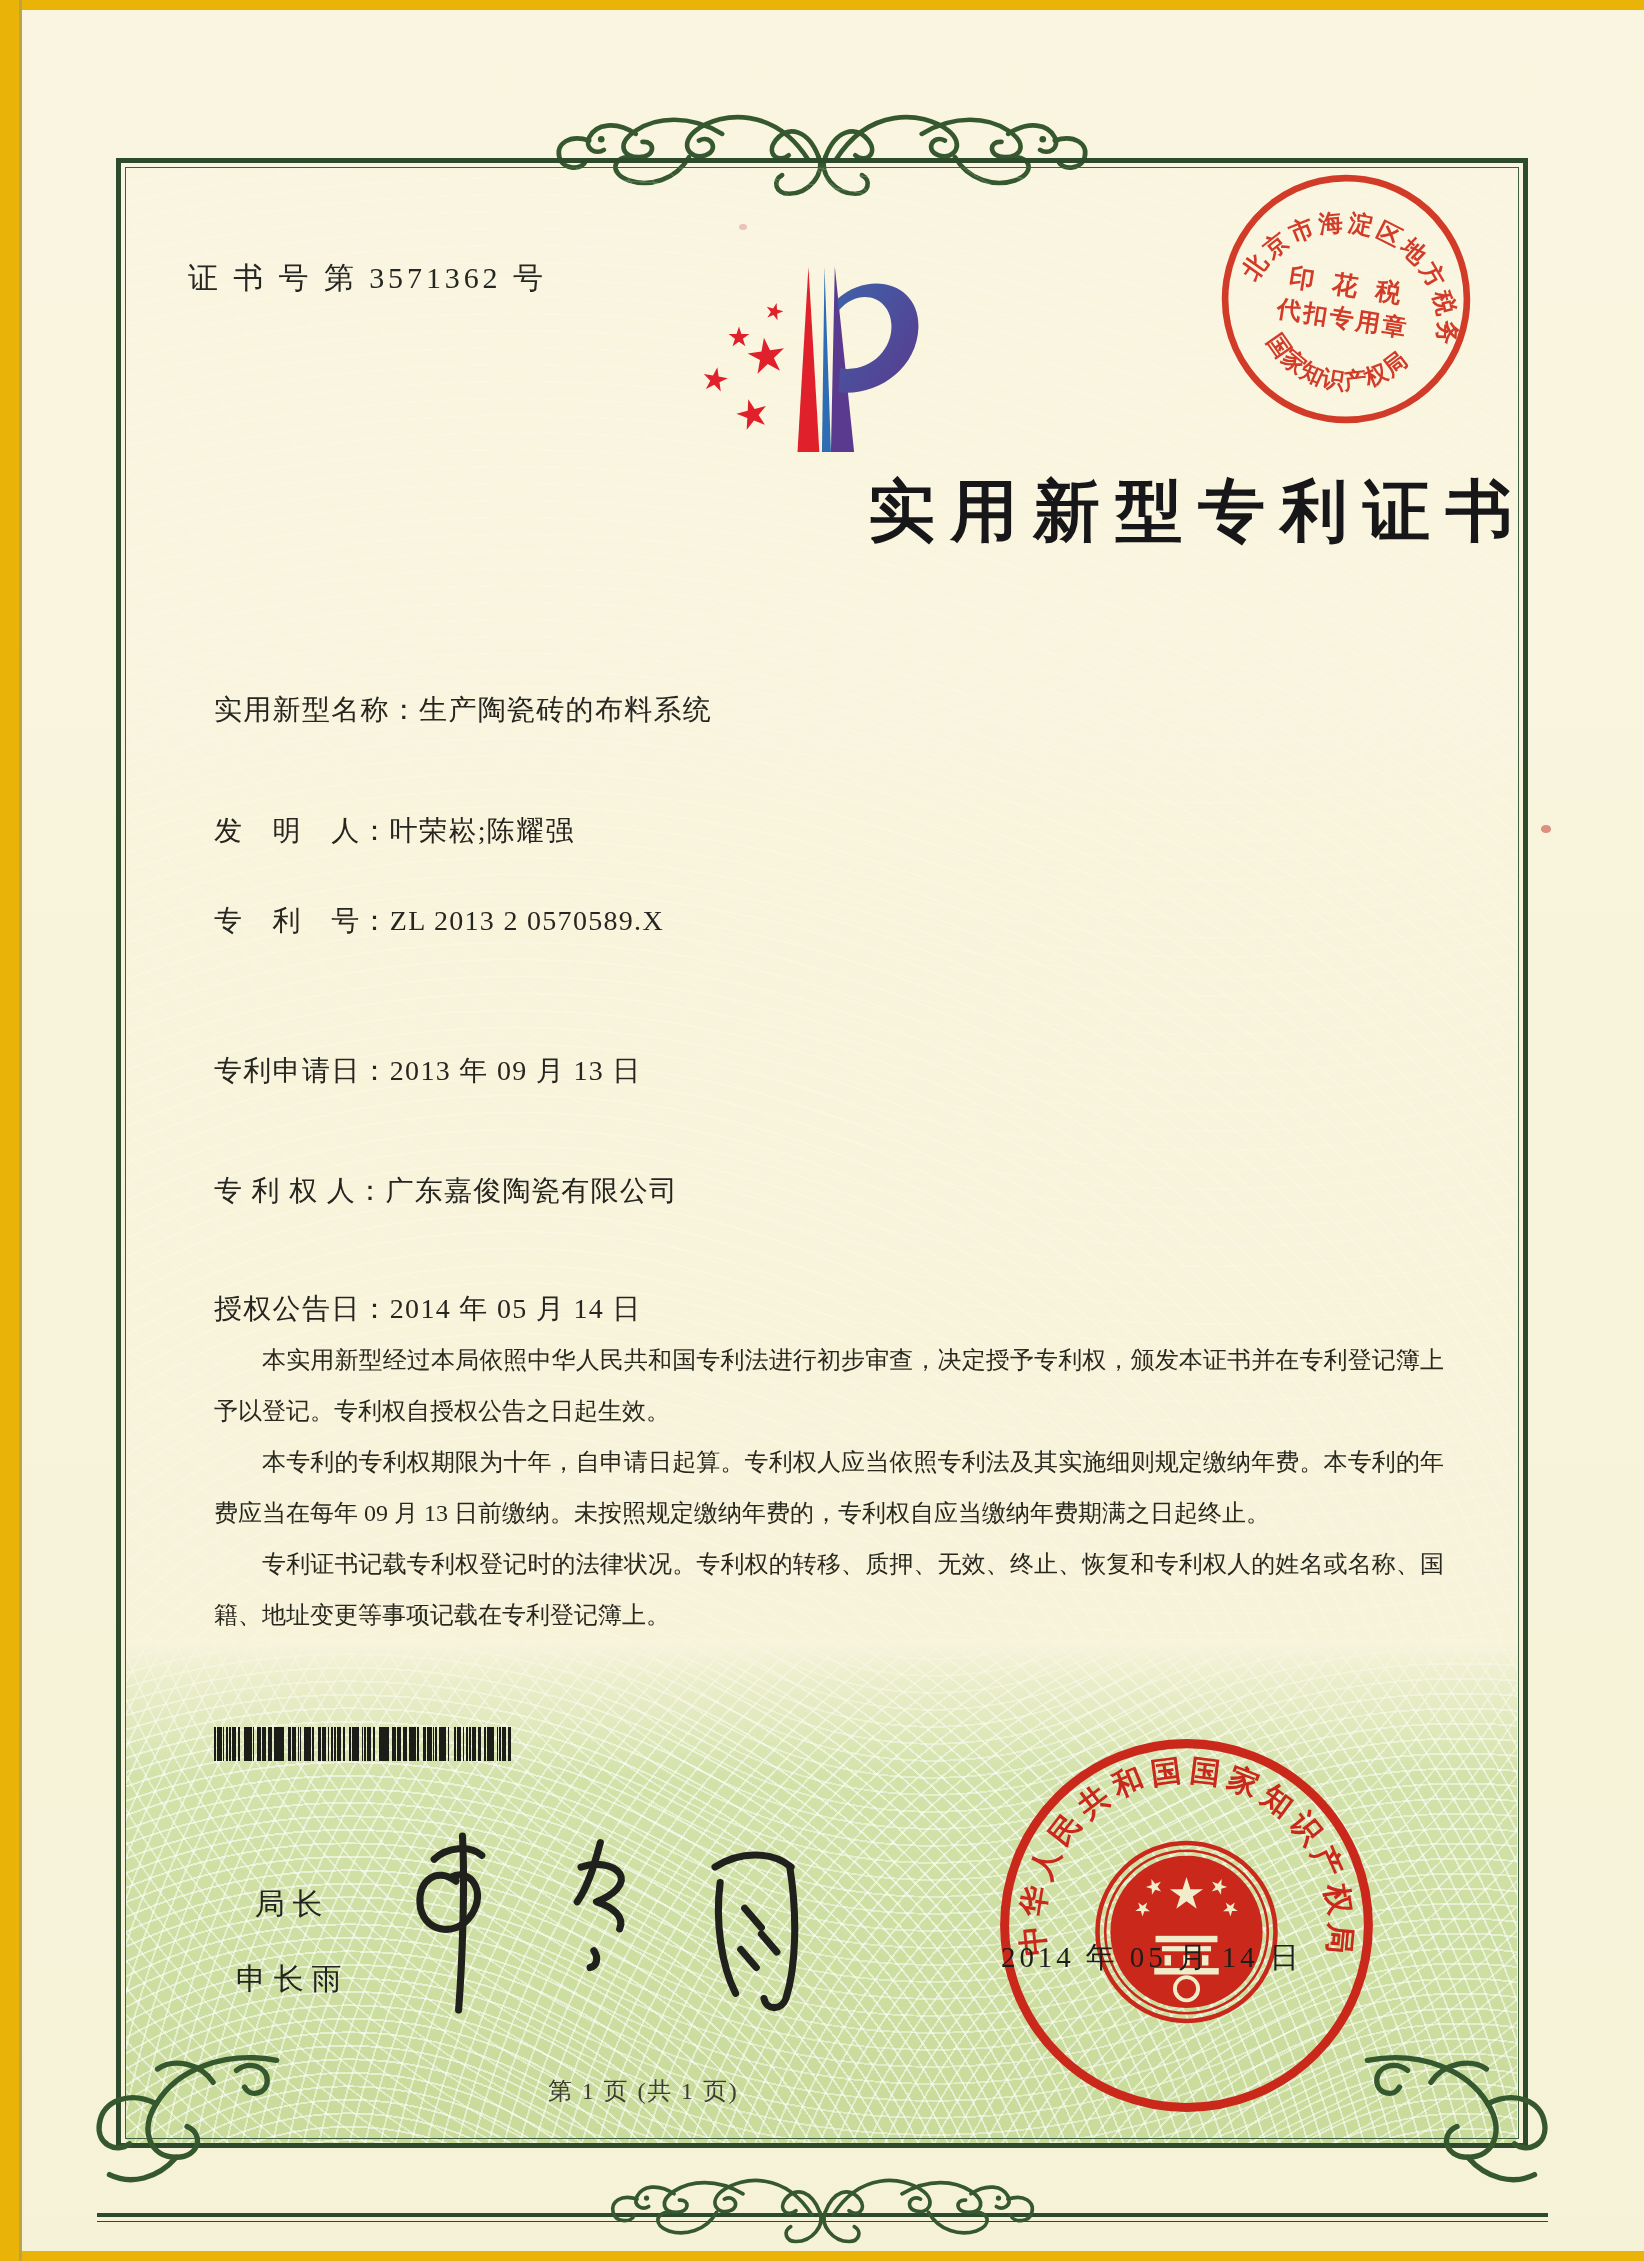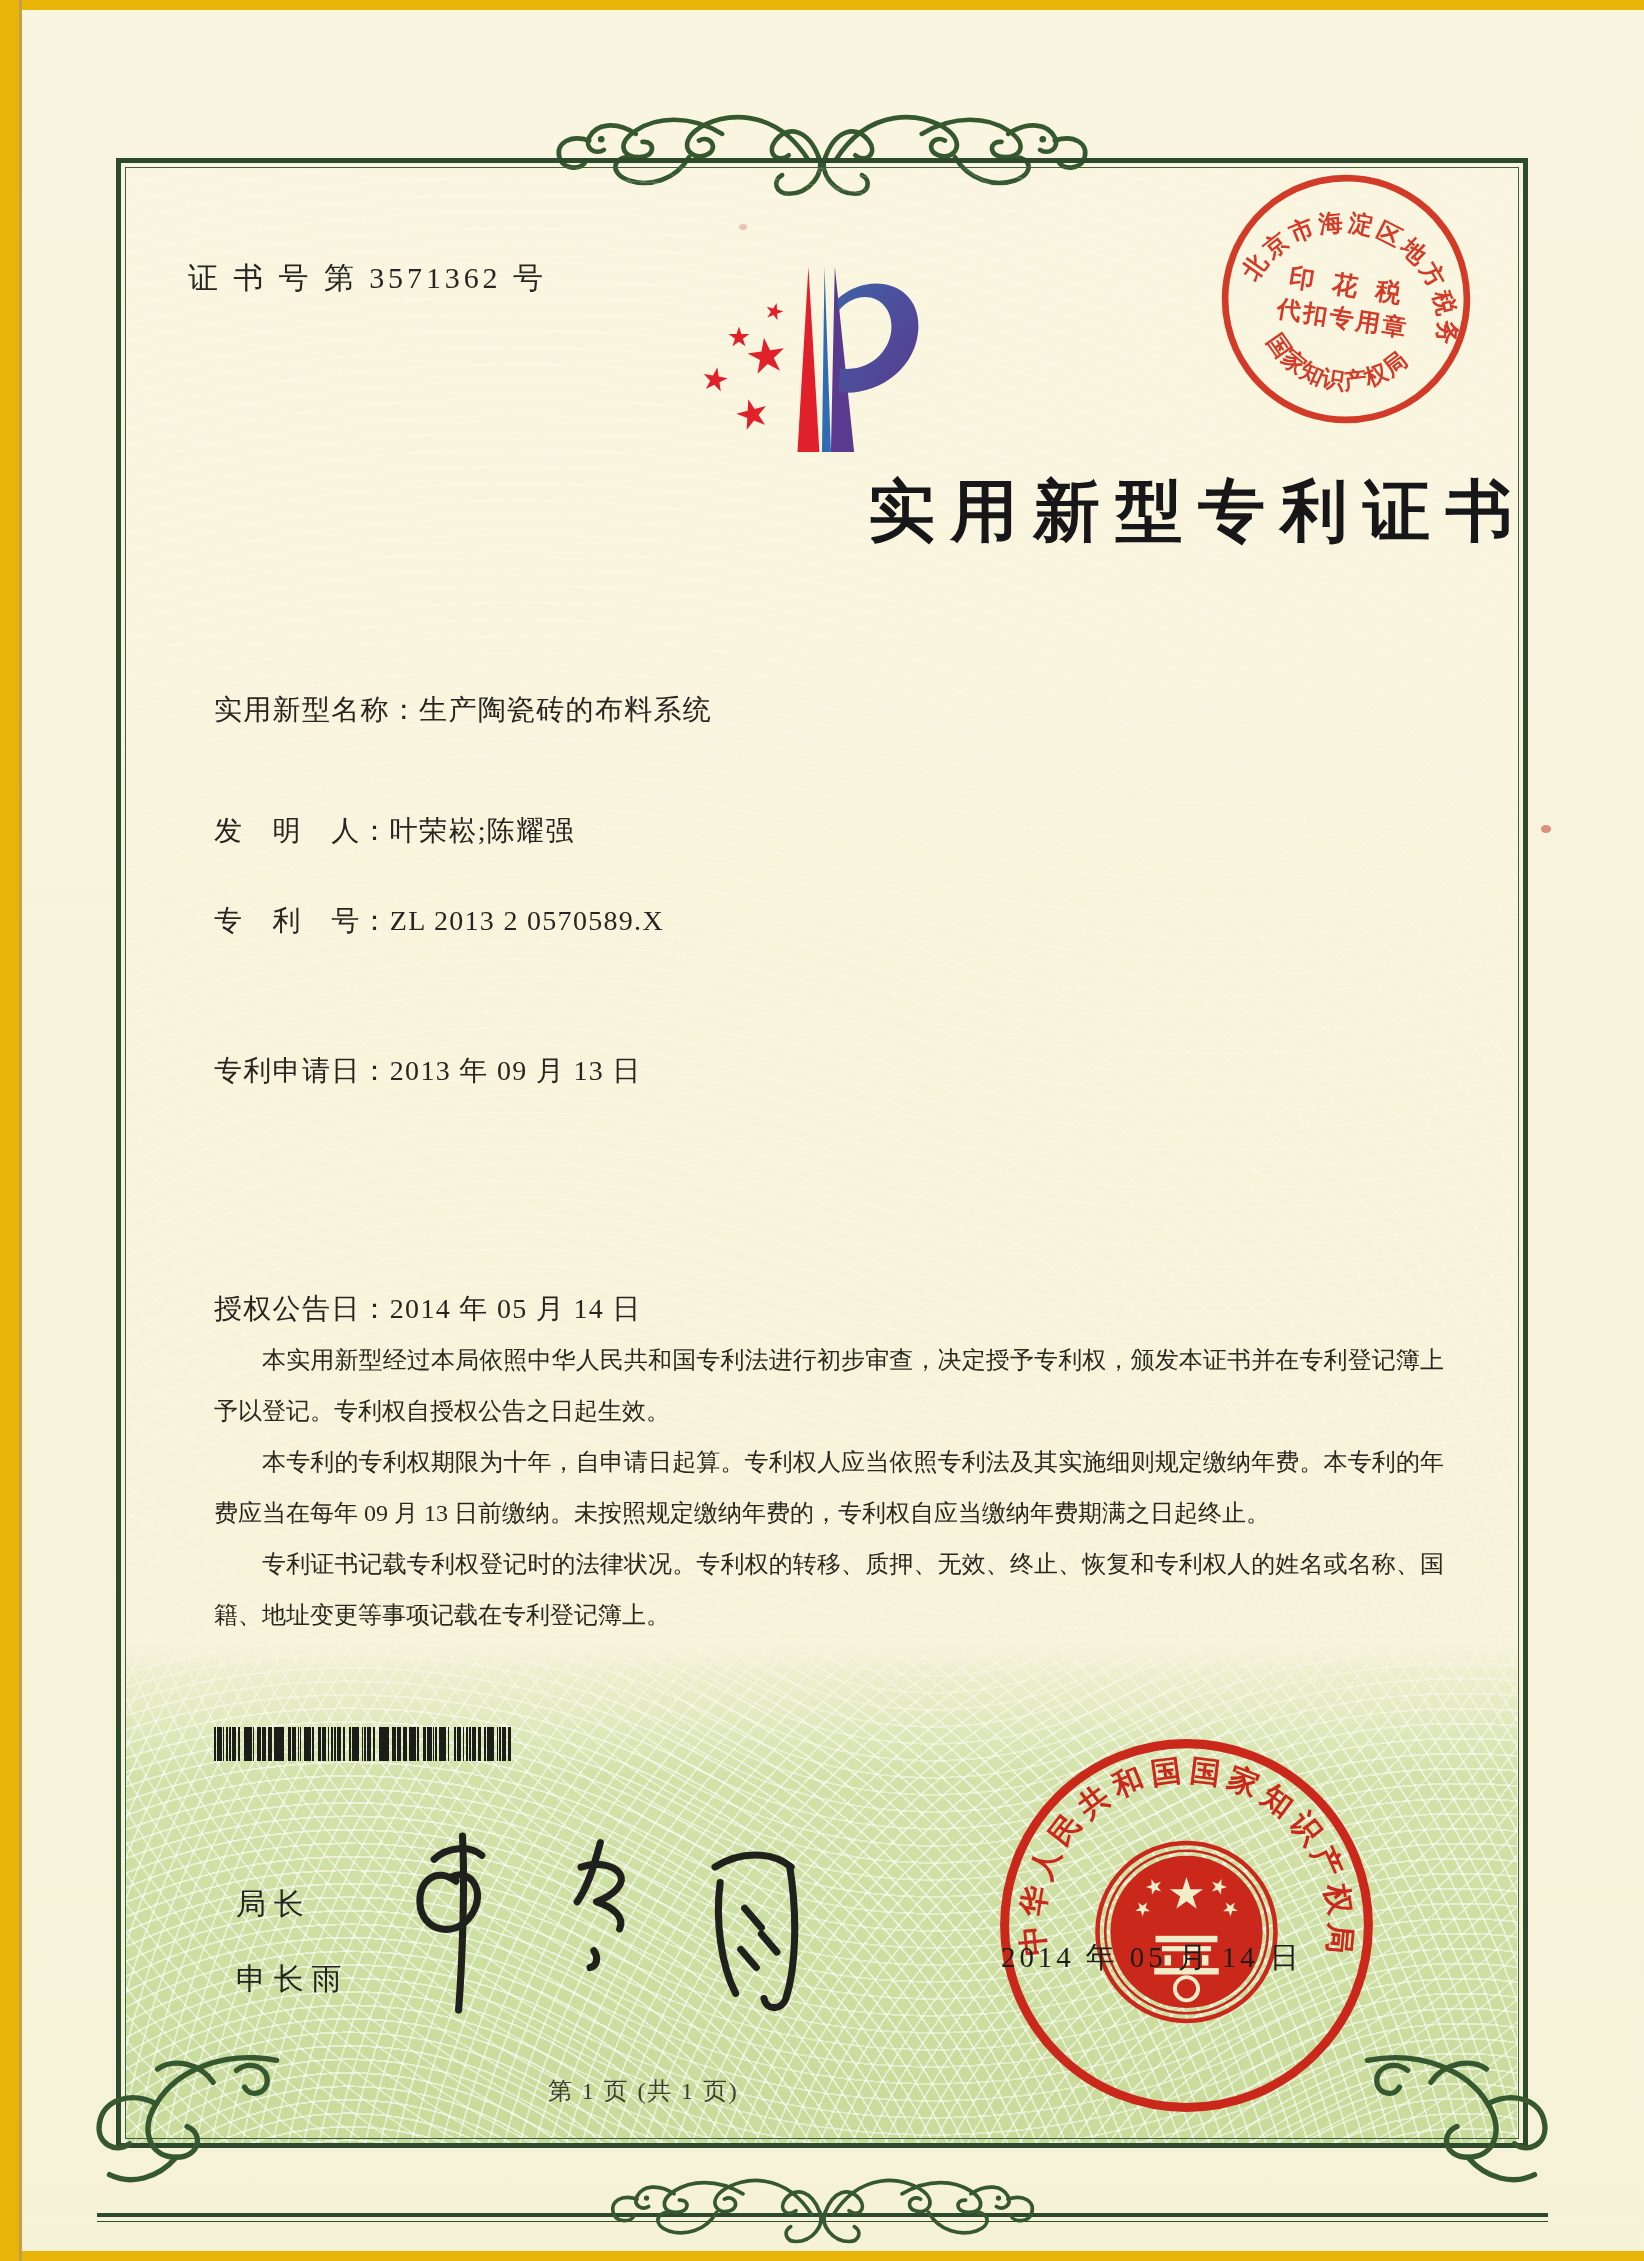--- a/index.html
+++ b/index.html
@@ -35,21 +35,21 @@
   .field{position:absolute;left:214px;width:1257px;font-size:28px;color:#262520;letter-spacing:1.3px;white-space:nowrap;}
   .f0{top:691px}.f1{top:812px}.f2{top:902px}.f3{top:1052px}.f4{top:1172px}.f5{top:1290px}
   .paras{position:absolute;left:214px;top:1335px;width:1230px;font-size:24px;color:#29281f;
          line-height:51px;text-align:justify;}
   .paras p{margin:0;text-indent:2em;}
   
   .barcode{position:absolute;left:214px;top:1727px;width:298px;height:34px;
       background:
        repeating-linear-gradient(90deg,#1c1c18 0 1.9px,rgba(0,0,0,0) 1.9px 3.2px,#1c1c18 3.2px 7px,rgba(0,0,0,0) 7px 9px,#1c1c18 9px 10.3px,rgba(0,0,0,0) 10.3px 15px),
        repeating-linear-gradient(90deg,#1c1c18 0 1.3px,rgba(0,0,0,0) 1.3px 5.8px,#1c1c18 5.8px 8.4px,rgba(0,0,0,0) 8.4px 12.3px);}
-  .signer{position:absolute;left:236px;top:1884px;font-size:30px;color:#23231f;letter-spacing:7.7px;}
+  .signer{position:absolute;left:236px;top:1884px;font-size:30px;color:#23231f;letter-spacing:7.7px;text-align:center;}
   .signer div{margin-bottom:34px;}
   .sig{position:absolute;left:380px;top:1805px;}
   .issuedate{position:absolute;left:1001px;top:1938px;font-size:29px;color:#1d1d1a;letter-spacing:3.9px;z-index:6;}
   .footer{position:absolute;left:548px;top:2075px;width:413px;text-align:left;
           font-size:24px;letter-spacing:1.9px;color:#3c3c31;}
   .seal-tax{position:absolute;left:1213px;top:166px;transform:rotate(9deg);}
   .seal-office{position:absolute;left:993px;top:1732px;z-index:5;}
   .logo{position:absolute;left:671px;top:259px;}
   .fleck{position:absolute;border-radius:50%;}
   .fleck.a{left:1541px;top:825px;width:10.3px;height:7.7px;background:rgba(198,62,48,.55);}
@@ -155,20 +155,23 @@
   </div>
   <div class="field f0">
     <span>实用新型名称：</span><span>生产陶瓷砖的布料系统</span>
   </div>
   <div class="field f2">
     <span>专　利　号：</span><span>ZL 2013 2 0570589.X</span>
   </div>
   <div class="field f3">
     <span>专利申请日：</span><span>2013 年 09 月 13 日</span>
   </div>
+  <div class="field f4">
+    <span>专 利 权 人：</span><span>广东嘉俊陶瓷有限公司</span>
+  </div>
   <div class="field f5">
     <span>授权公告日：</span><span>2014 年 05 月 14 日</span>
   </div>
 
   <div class="paras">
     <p>本实用新型经过本局依照中华人民共和国专利法进行初步审查，决定授予专利权，颁发本证书并在专利登记簿上予以登记。专利权自授权公告之日起生效。</p>
     <p>本专利的专利权期限为十年，自申请日起算。专利权人应当依照专利法及其实施细则规定缴纳年费。本专利的年费应当在每年 09 月 13 日前缴纳。未按照规定缴纳年费的，专利权自应当缴纳年费期满之日起终止。</p>
     <p>专利证书记载专利权登记时的法律状况。专利权的转移、质押、无效、终止、恢复和专利权人的姓名或名称、国籍、地址变更等事项记载在专利登记簿上。</p>
   </div>
 

